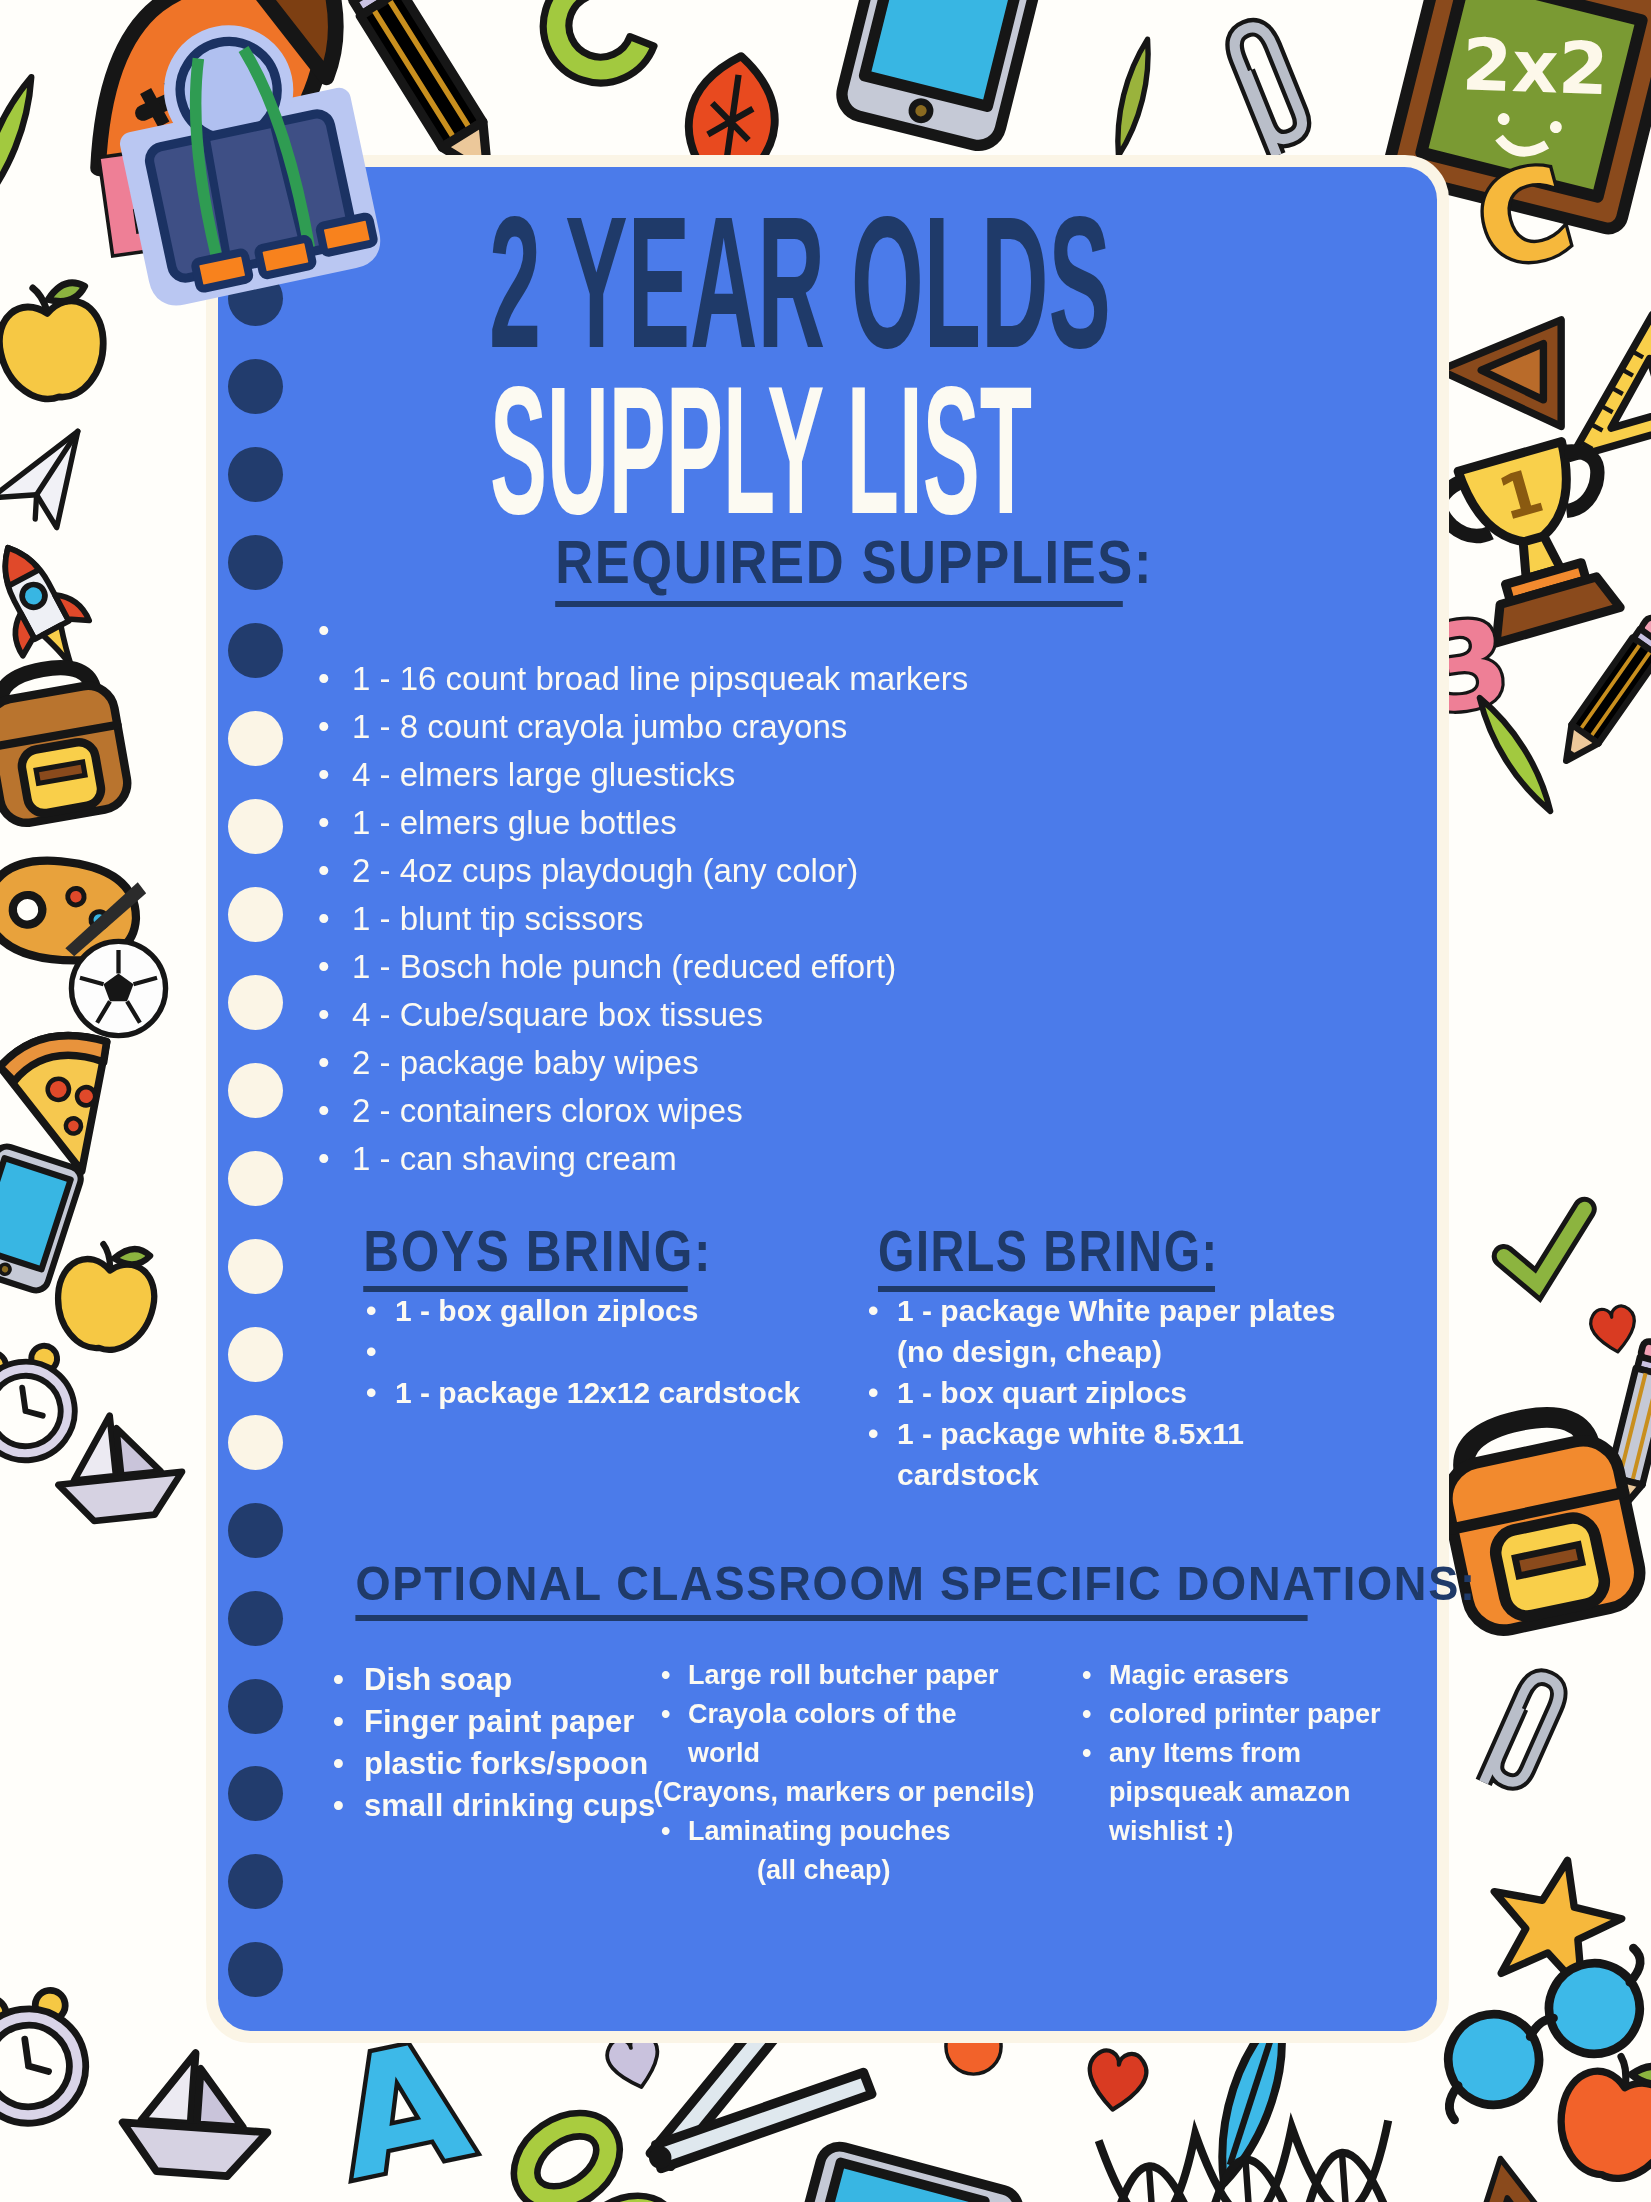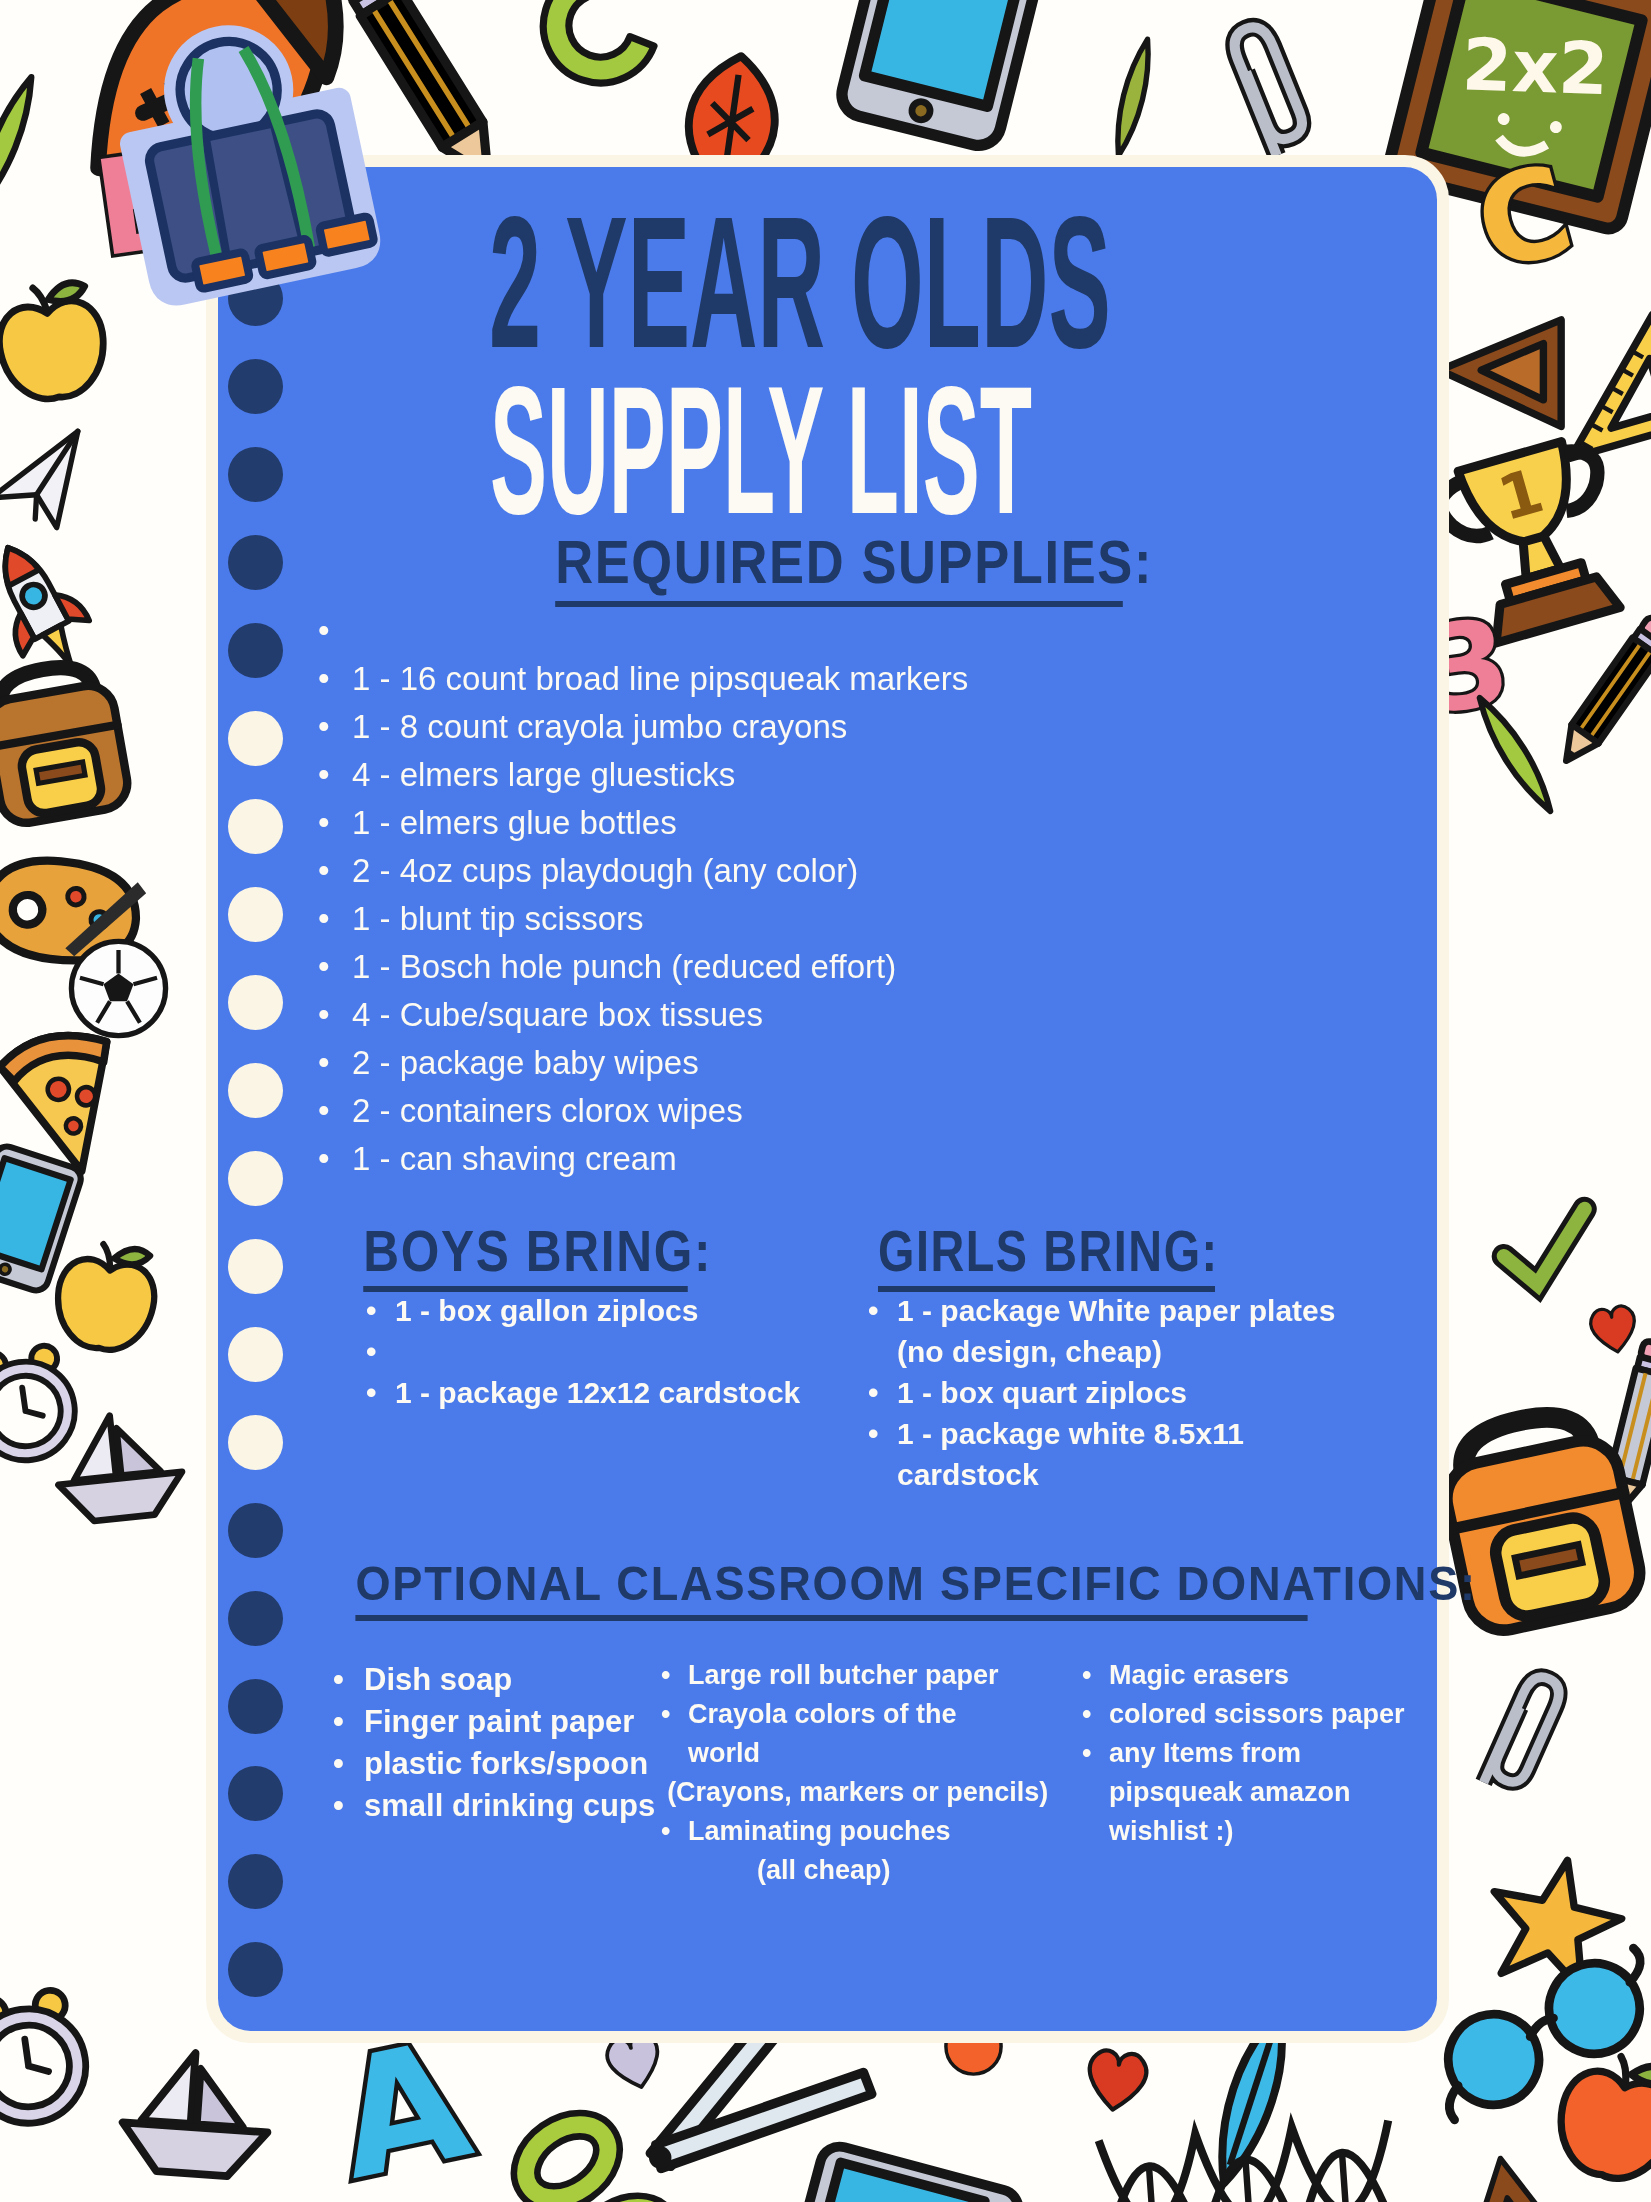--- a/index.html
+++ b/index.html
@@ -436,41 +436,41 @@
         <span>Large roll butcher paper</span>
       </div>
       <div class="row" style="height: 39px;">
         <span class="blt" style="width: 27px;">•</span>
         <span>Crayola colors of the</span>
       </div>
       <div class="row" style="height: 39px;">
         <span class="blt" style="width: 27px;"></span>
         <span>world</span>
       </div>
-      <div class="row" style="height: 39px; justify-content: center;">
+      <div class="row" style="height: 39px;">
         <span class="blt" style="width: 0px; margin-left: -7.6px;"></span>
         <span>(Crayons, markers or pencils)</span>
       </div>
       <div class="row" style="height: 39px;">
         <span class="blt" style="width: 27px;">•</span>
         <span>Laminating pouches</span>
       </div>
       <div class="row" style="height: 39px;">
         <span class="blt" style="width: 96px;"></span>
         <span>(all cheap)</span>
       </div>
     </div>
   <div class="list" id="optcol3" style="left:1082px;top:1656px;width:363px;font-size:27px;font-weight:bold;">
       <div class="row" style="height: 39px;">
         <span class="blt" style="width: 27px;">•</span>
         <span>Magic erasers</span>
       </div>
       <div class="row" style="height: 39px;">
         <span class="blt" style="width: 27px;">•</span>
-        <span>colored scissors paper</span>
+        <span>colored printer paper</span>
       </div>
       <div class="row" style="height: 39px;">
         <span class="blt" style="width: 27px;">•</span>
         <span>any Items from</span>
       </div>
       <div class="row" style="height: 39px;">
         <span class="blt" style="width: 27px;"></span>
         <span>pipsqueak amazon</span>
       </div>
       <div class="row" style="height: 39px;">

